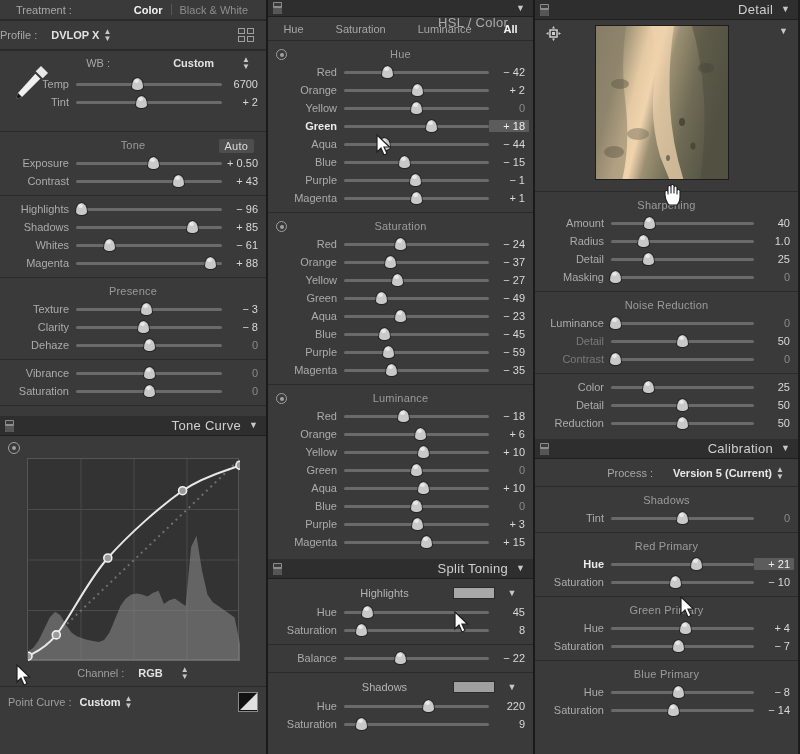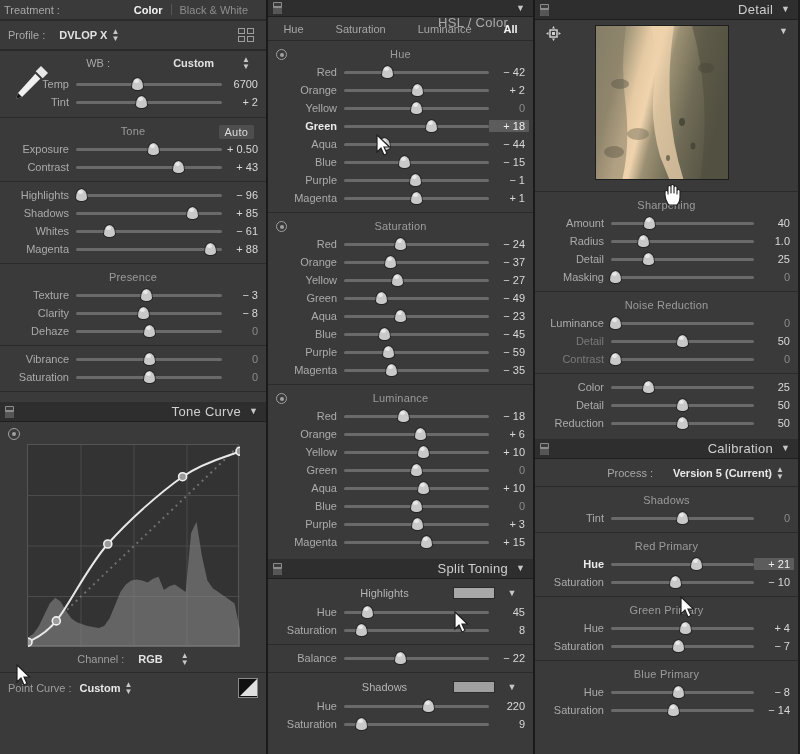--- a/index.html
+++ b/index.html
@@ -119,41 +119,41 @@
   .t-cal-rh  { background:linear-gradient(90deg,#a34c6a,#a85a52,#a89252); }
   .t-cal-rs  { background:linear-gradient(90deg,#3a3a3a,#7d4a4a,#ad4a4a); }
   .t-cal-gh  { background:linear-gradient(90deg,#a3a34c,#7aa84c,#4ca88a); }
   .t-cal-gs  { background:linear-gradient(90deg,#3a3a3a,#707a4a,#9aa84c); }
   .t-cal-bh  { background:linear-gradient(90deg,#4ca88a,#4a7ab0,#5a52a3); }
   .t-cal-bs  { background:linear-gradient(90deg,#3a3a3a,#4a6280,#4a7ab4); }
 
   
   .treatment-row {
     height:21px; display:flex; align-items:center;
-    border-bottom:2px solid #2a2a2a; background:#3a3a3a; padding-left:4px;justify-content:center;
+    border-bottom:2px solid #2a2a2a; background:#3a3a3a; padding-left:16px;justify-content:center;
   }
   .treatment-row .tlbl { color:#a8a8a8; font-size:11px; }
   .treatment-row .opts { margin-left:auto; display:flex; align-items:center; padding-right:10px; }
   .treatment-row .opt { font-size:11px; color:#8e8e8e; padding:0 8px; }
   .treatment-row .opt.active { color:#f2f2f2; font-weight:bold; }
   .treatment-row .divider { width:1px; height:11px; background:#565656; }
 
   .profile-row {
     height:30px; display:flex; align-items:center;
-    border-bottom:2px solid #2a2a2a; padding-left:8px;
+    border-bottom:2px solid #2a2a2a; 
   }
   .profile-row .plbl { color:#a8a8a8; font-size:11px; }
   .profile-row .pval { color:#e2e2e2; font-size:11px; margin-left:14px; font-weight:bold; }
   .updown { display:inline-block; margin-left:4px; color:#c8c8c8; font-size:8px; line-height:7px;
             vertical-align:1px; }
   .grid-icon { margin-left:auto; margin-right:12px; display:grid;
     grid-template-columns:7px 7px; grid-template-rows:6px 6px; gap:2px; }
   .grid-icon i { border:1px solid #9e9e9e; display:block; }
 
-  .wb-block { position:relative; padding-bottom:6px; border-bottom:1px solid #2a2a2a; }
+  .wb-block { position:relative; padding-bottom:20px; border-bottom:1px solid #2a2a2a; }
   .wb-row { height:24px; display:flex; align-items:center; }
   .wb-row .wlbl { width:110px; text-align:right; color:#a8a8a8; font-size:11px; }
   .wb-row .wval { margin-left:auto; margin-right:24px; color:#e2e2e2; font-size:11px; font-weight:bold; }
   .dropper {
     position:absolute; left:8px; top:8px; width:46px; height:48px;
   }
 
   
   .tc-body { padding:6px 8px 0 8px; position:relative; }
   .tc-target {

